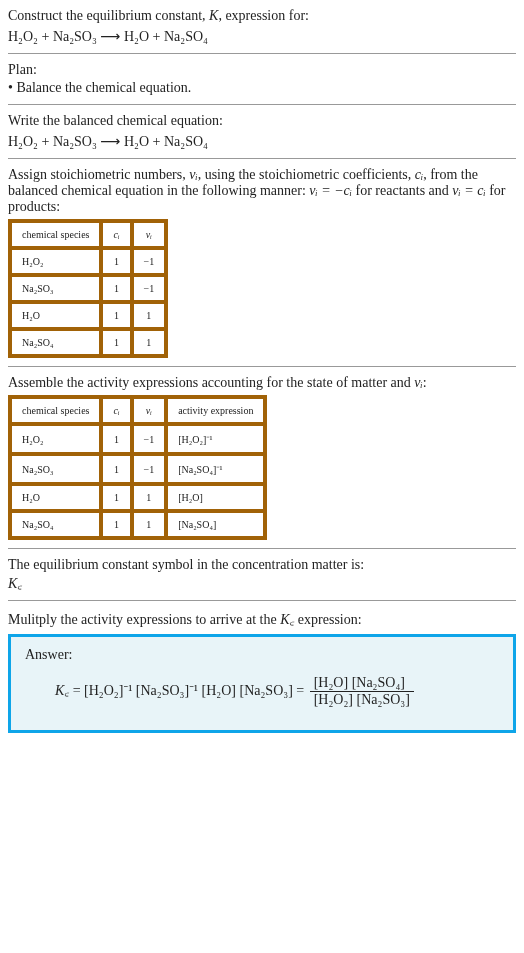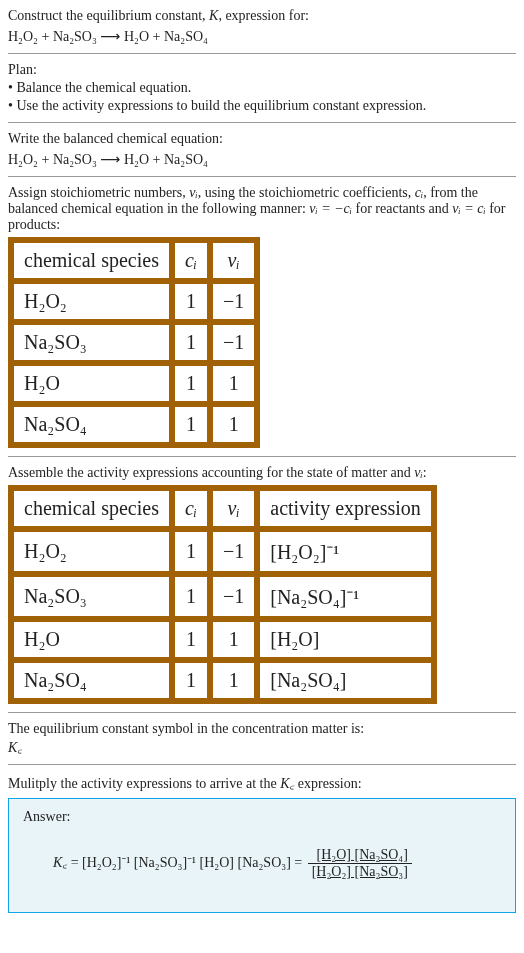--- a/index.html
+++ b/index.html
@@ -20,44 +20,43 @@
       margin: 8px 0;
     }
     .italic {
       font-style: italic;
     }
     table {
       border-collapse: collapse;
       margin: 4px 0;
     }
     td, th {
-      border: 6px solid #a16207;
+      border: 4px solid #a16207;
       padding: 6px 10px;
       text-align: left;
       font-weight: normal;
-      font-size: 20px;
+      font-size: 10px;
     }
     th {
       background: #fff;
     }
     .center {
       text-align: center;
     }
     .answer-box {
       background: #e8f4f8;
-      border: 1px solid #0ea5e9;
+      border: 3px solid #0ea5e9;
       padding: 10px 14px;
       margin-top: 6px;
     }
     .frac {
       display: inline-block;
       vertical-align: middle;
-      text-align: right;
-      margin: 18px 2px;
-      text-decoration: underline;
+      text-align: left;
+      margin: 8px 2px;
     }
     .frac-top {
       display: block;
       border-bottom: 1px solid #222;
       padding: 0 4px;
     }
     .frac-bot {
       display: block;
       padding: 0 4px;
     }
@@ -77,21 +76,20 @@
 <div class="section">
   <span>Construct the equilibrium constant, </span><span class="italic">K</span><span>, expression for:</span>
   <div class="formula-line">H₂O₂ + Na₂SO₃  ⟶  H₂O + Na₂SO₄</div>
 </div>
 
 <hr>
 
 <div class="section">
   <div>Plan:</div>
   <div class="bullet-line">• Balance the chemical equation.</div>
-  <div class="bullet-line">• Use the activity expressions to build the equilibrium constant expression.</div>
 </div>
 
 <hr>
 
 <div class="section">
   <div>Write the balanced chemical equation:</div>
   <div class="formula-line">H₂O₂ + Na₂SO₃  ⟶  H₂O + Na₂SO₄</div>
 </div>
 
 <hr>

